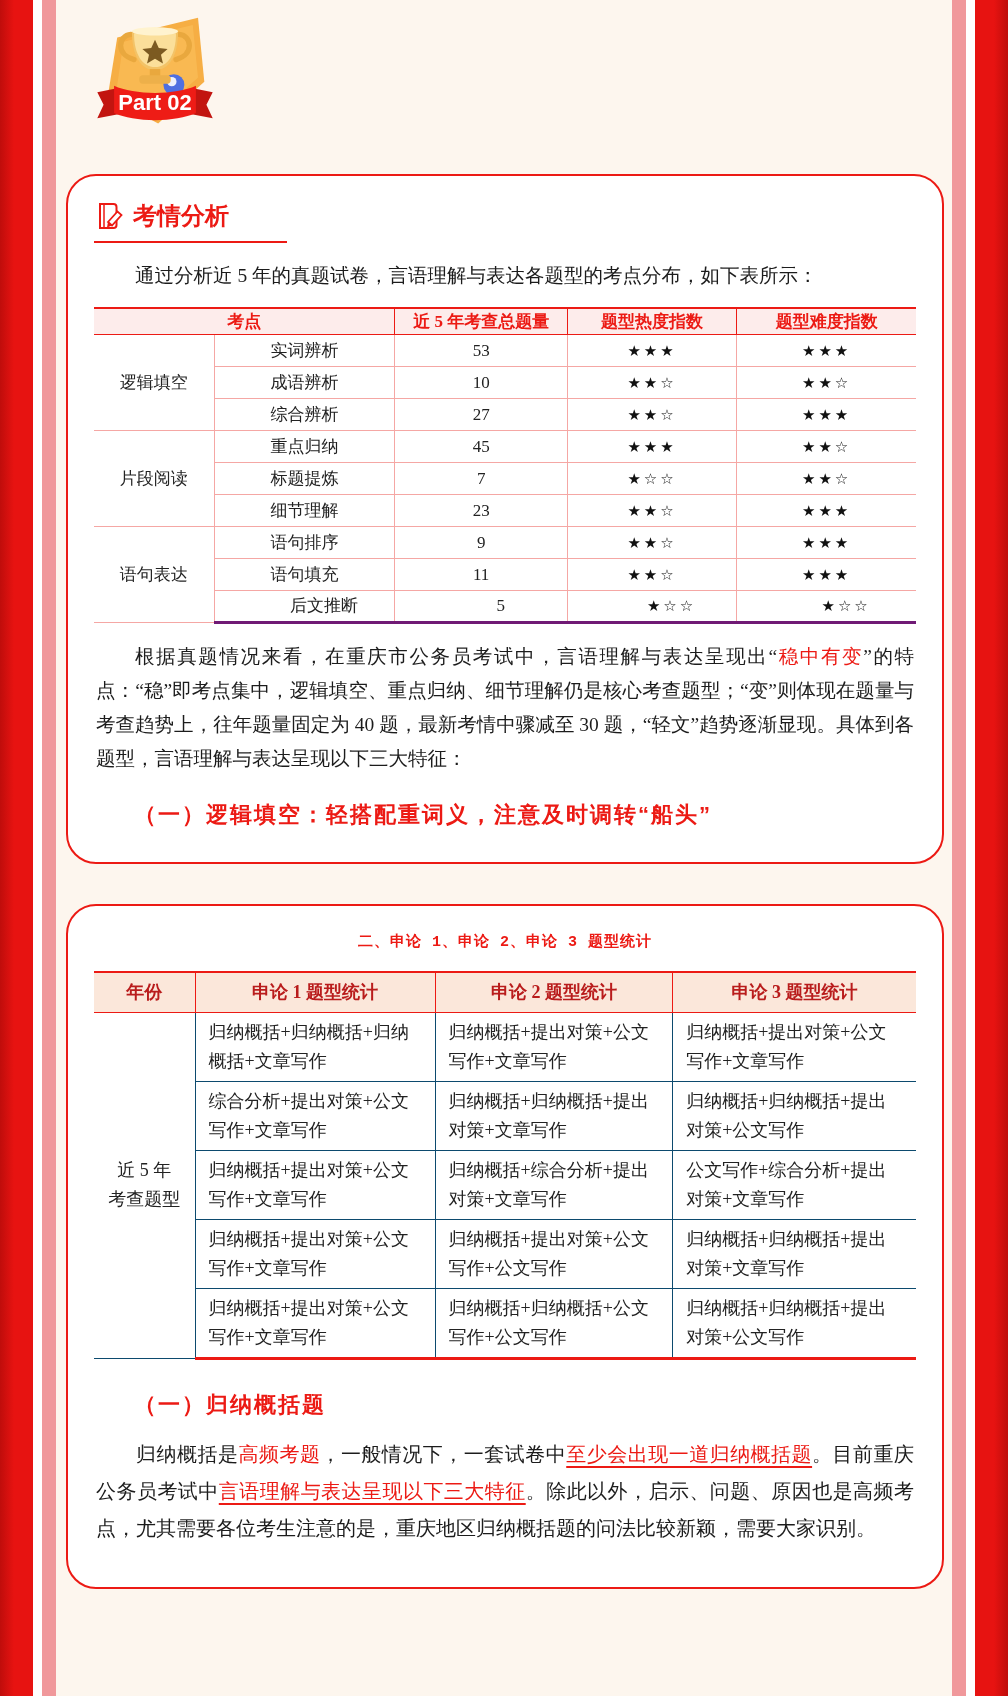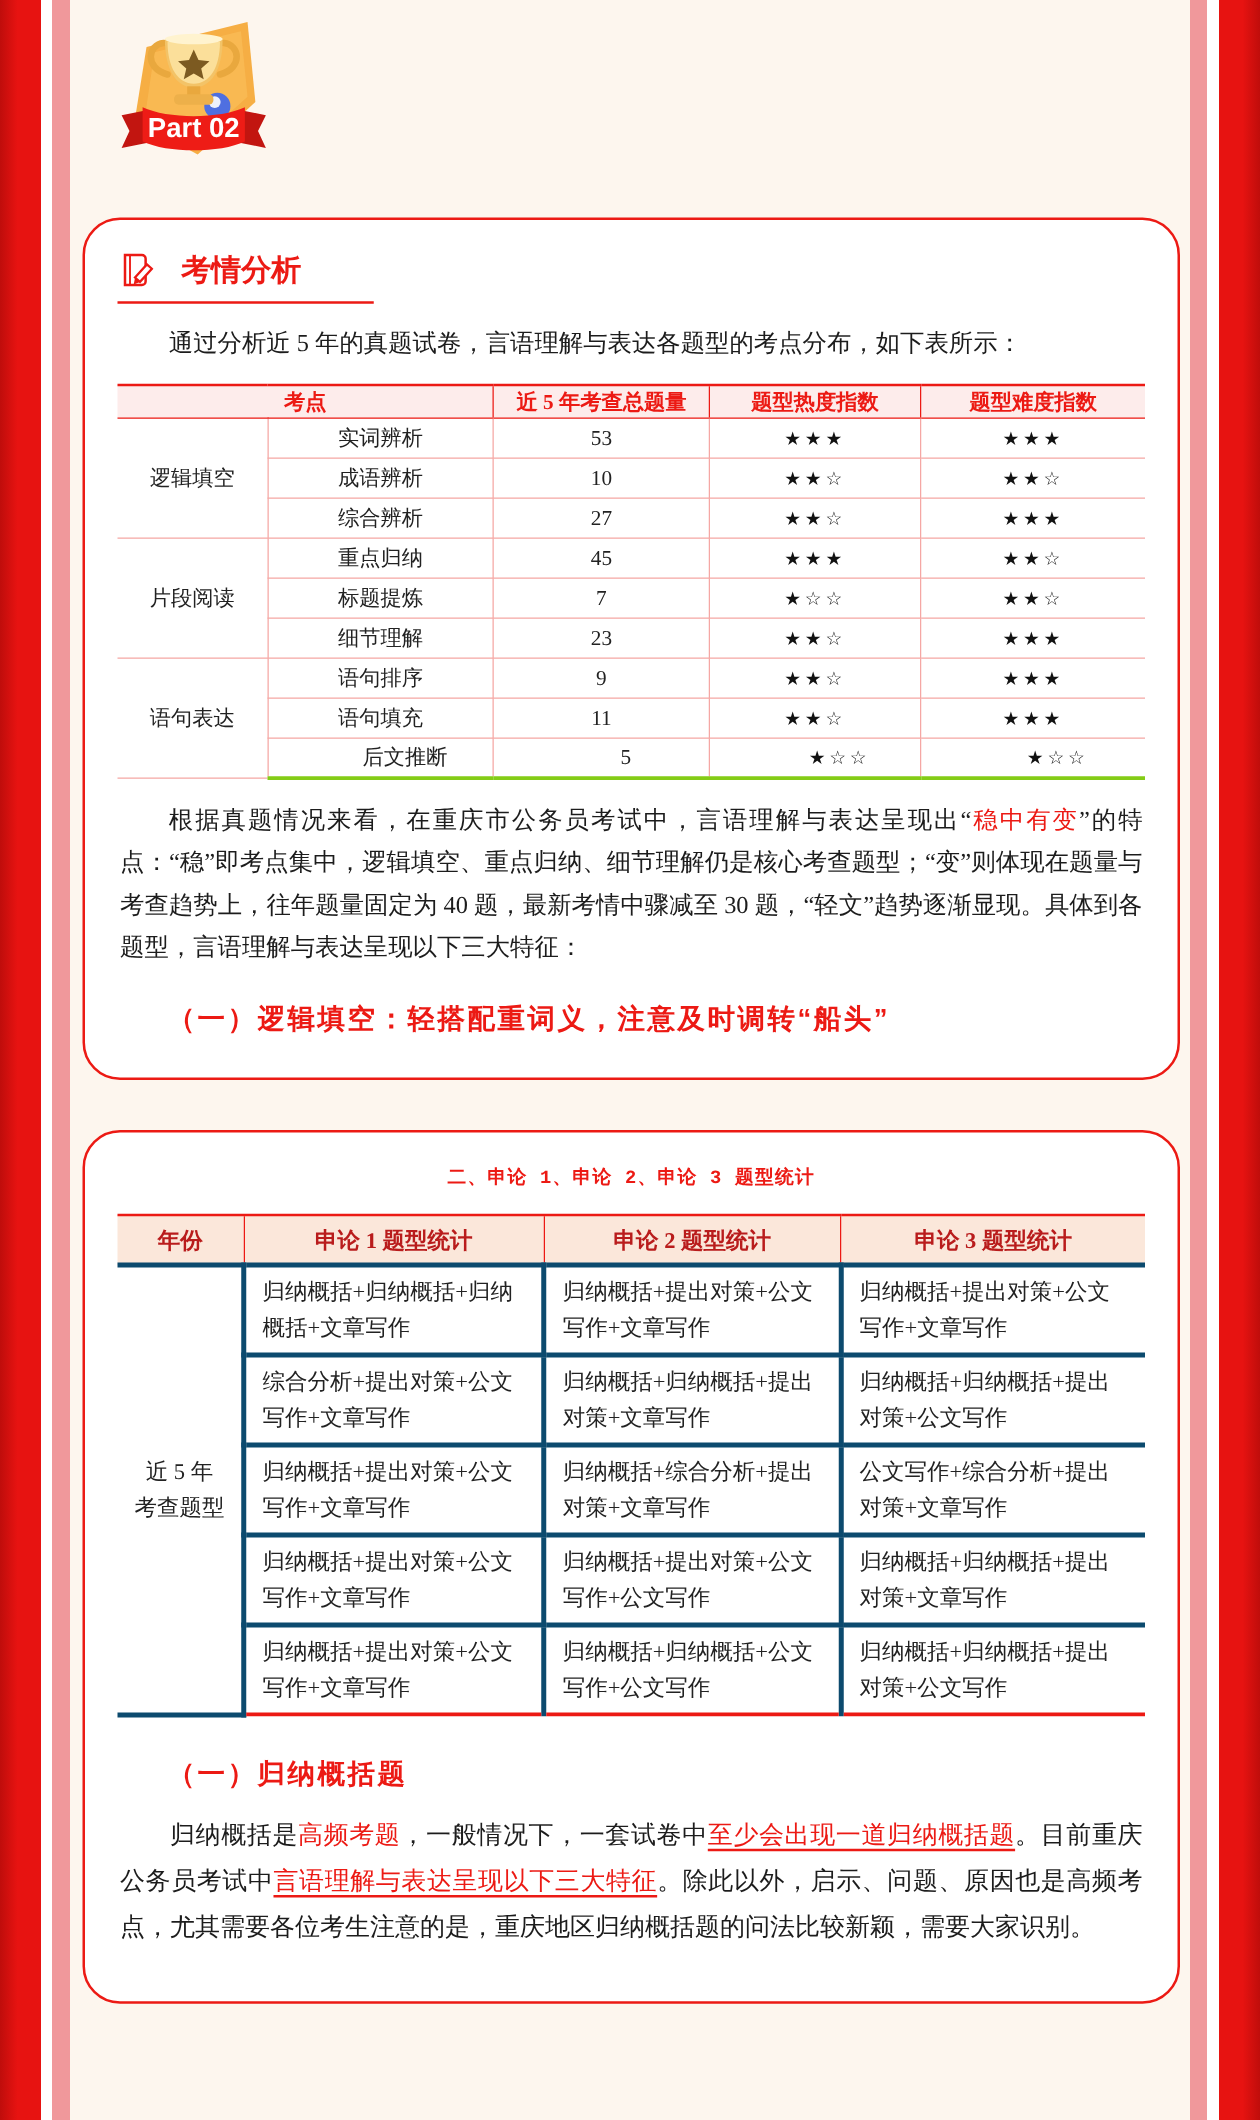--- a/index.html
+++ b/index.html
@@ -33,21 +33,21 @@
   .card {
     width:878px; margin-left:66px; background:#ffffff;
     border:2px solid #ec1a14; border-radius:30px;
     padding:24px 26px 26px 26px;
   }
   .card1 { margin-top:34px; }
   .card2 { margin-top:40px; }
 
   
   .sec-head {
-    display:inline-flex; align-items:center; gap:22px;
+    display:inline-flex; align-items:center; gap:10px;
     color:#ec1a14; font-family:"Liberation Sans","DejaVu Sans",sans-serif;
     font-weight:700; font-size:24px;
     border-bottom:2px solid #ec1a14; padding:0 58px 9px 2px;
   }
   .sec-head svg { flex:0 0 auto; }
 
   p.body-text {
     margin:16px 2px 14px 2px; font-size:19.5px; line-height:34px;
     color:#1c1c1c; text-indent:2em; text-align:justify;
   }
@@ -68,37 +68,37 @@
     height:21px; border-top:2px solid #ec1a14; border-bottom:1.5px solid #ec1a14;
     text-align:center;
     margin-top:16px;
   }
   .tbl1 thead th + th { border-left:1px solid #ec1a14; }
   .tbl1 tbody td {
     height:32px; text-align:center; border:1px solid #f5a7a4; line-height:22px;
   }
   .tbl1 tbody tr td:first-child { border-left:none; }
   .tbl1 tbody tr td:last-child  { border-right:none; }
-  .tbl1 tbody tr:last-child td  { border-bottom:3px solid #84cc16;padding-left:40px; }
+  .tbl1 tbody tr:last-child td  { border-bottom:3px solid #701a75;padding-left:40px; }
   .stars { font-family:"DejaVu Sans",sans-serif; letter-spacing:3px; font-size:15px; color:#111; }
 
   
   .sec2-title {
     margin:2px 0 20px 0; color:#ec1a14;
     font-family:Liberation Mono, monospace;
     font-weight:800; font-size:15px; letter-spacing:1px;text-align:center;
   }
   .tbl2 { font-size:18px; color:#222; }
   .tbl2 thead th {
     background:#fbe7da; color:#b91c1c; font-weight:600; height:40px;
     border-top:2.5px solid #ec1a14; border-bottom:1.5px solid #ec1a14; text-align:center;
   }
   .tbl2 thead th + th { border-left:1px solid #ec1a14; }
   .tbl2 tbody td {
-    border:4px solid #0c4a6e; padding:5px 13px; line-height:29px; text-align:left;
+    border:1px solid #0c4a6e; padding:5px 13px; line-height:29px; text-align:left;
   }
   .tbl2 tbody td.year { text-align:center; border-left:none; padding:0 6px; }
   .tbl2 tbody tr td:last-child { border-right:none; }
   .tbl2 tbody tr:last-child td { border-bottom:3px solid #ec1a14; }
 </style>
 </head>
 <body>
 
 <div class="content">
 

